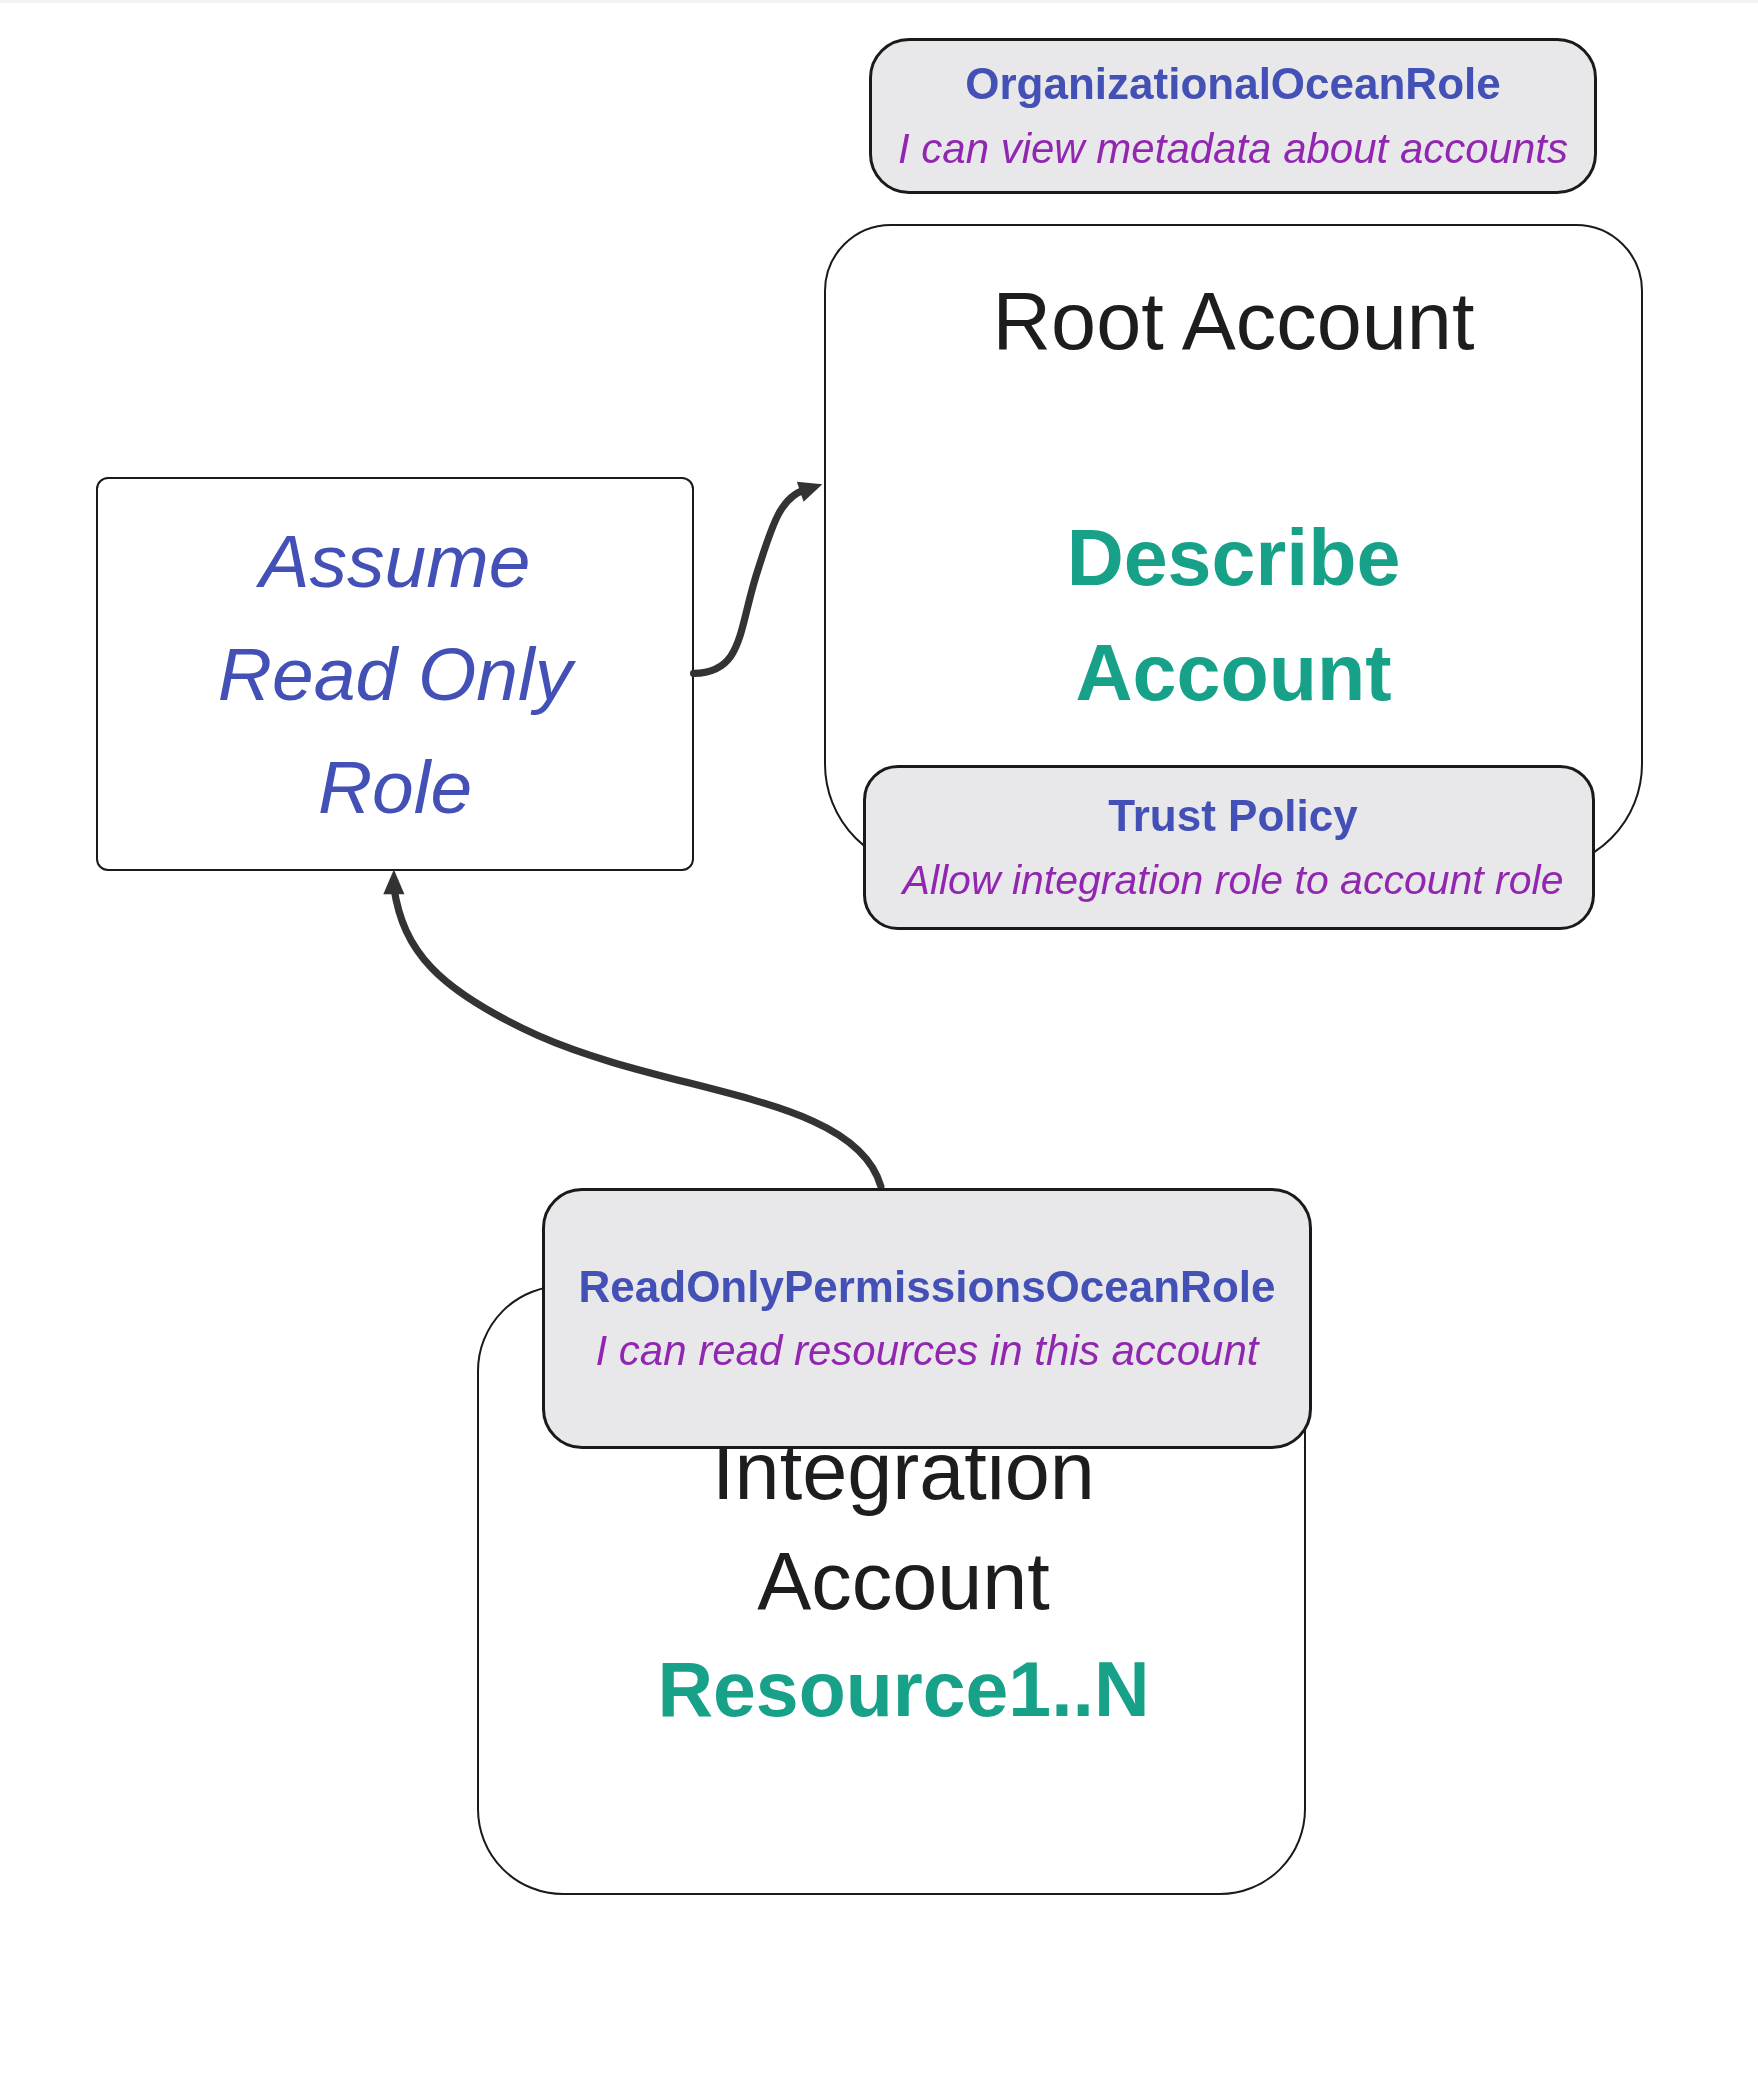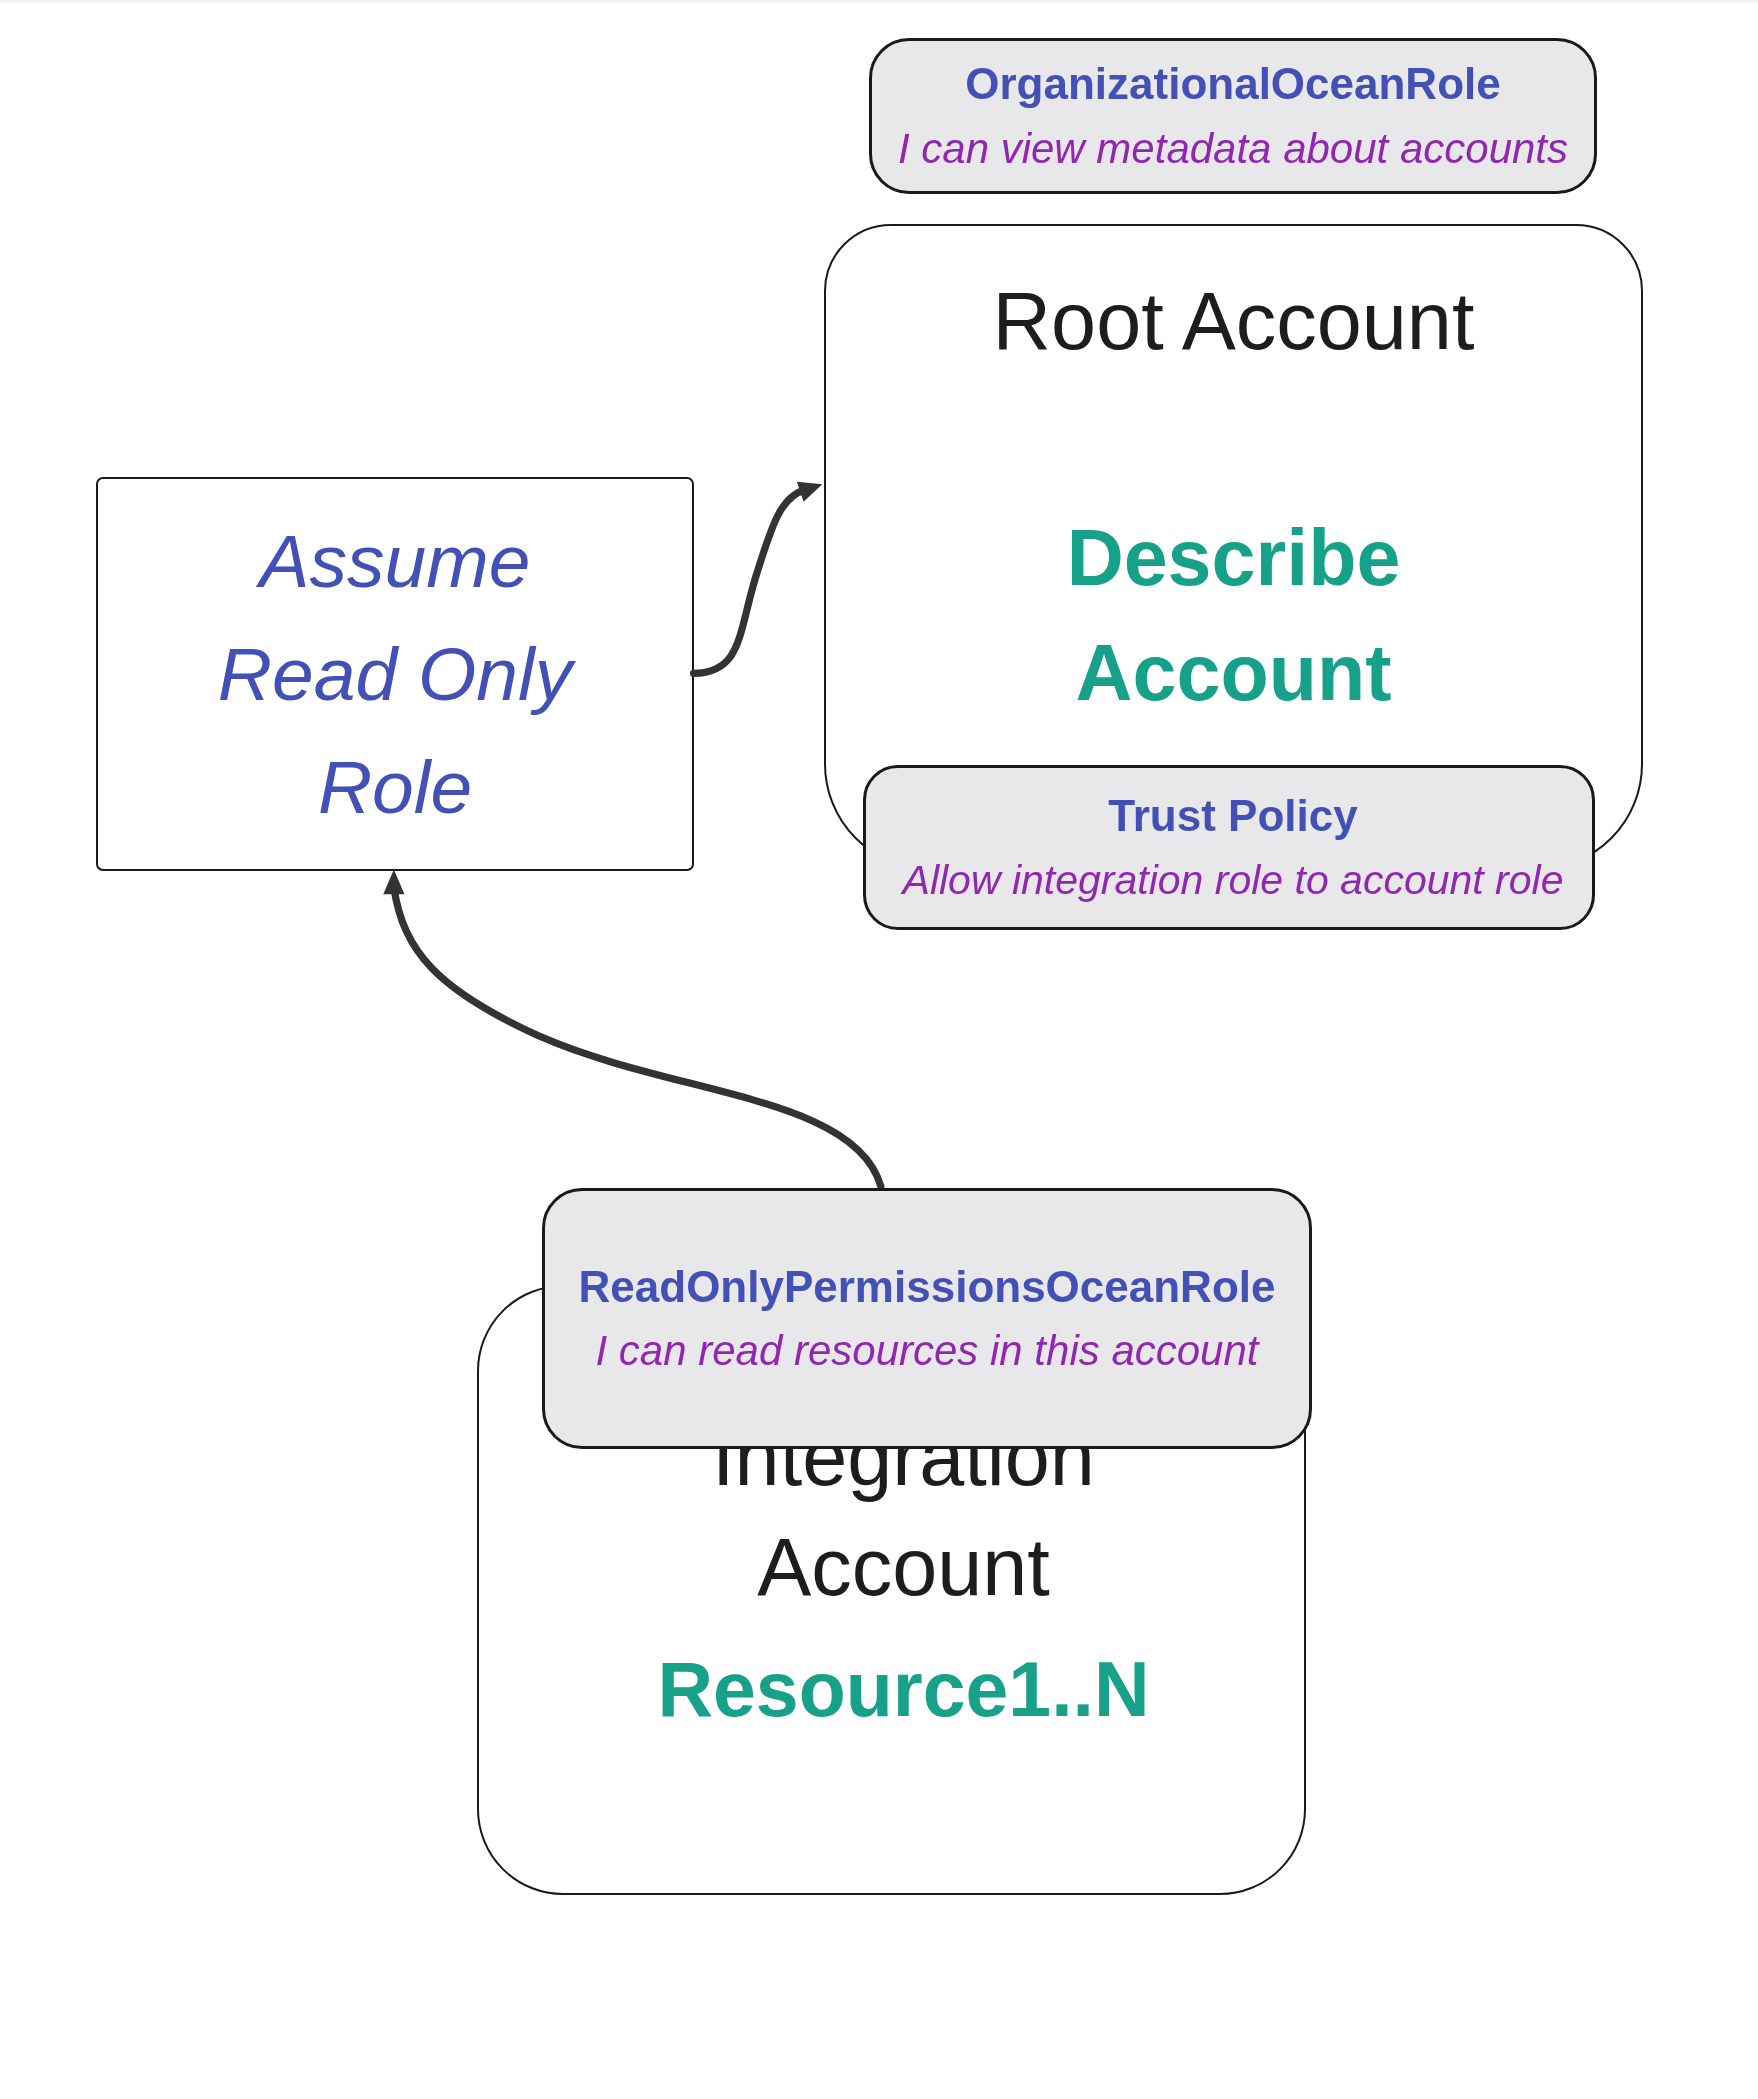--- a/index.html
+++ b/index.html
@@ -77,40 +77,40 @@
     position: absolute; left: 0; width: 100%;
     text-align: center;
     color: var(--teal);
     font-weight: bold;
     font-size: 79px;
     line-height: 115px;
   }
   .root-box .action-text { top: 274px; }
   .assume-box {
     left: 96px; top: 477px; width: 598px; height: 394px;
-    border-radius: 7px;
+    border-radius: 12px;
     display: flex;
     flex-direction: column;
     align-items: center;
     justify-content: center;
     z-index: 1;
   }
   .assume-line {
     color: var(--indigo);
     font-style: italic;
     font-size: 75px;
     line-height: 113px;
     text-align: center;
   }
   .integration-box {
     left: 477px; top: 1285px; width: 829px; height: 610px;
     border-radius: 86px;
     z-index: 1;
   }
-  .integration-box .account-title { top: 115px; line-height: 110px; padding-left: 24px; }
+  .integration-box .account-title { top: 129px; line-height: 110px; padding-left: 24px; }
   .resources-text {
     position: absolute; left: 0; width: 100%; top: 354px;
     text-align: center;
     color: var(--teal);
     font-weight: bold;
     font-size: 77px;
     line-height: 96px;
     margin-left: 12px;
   }
   .arrow-layer {

